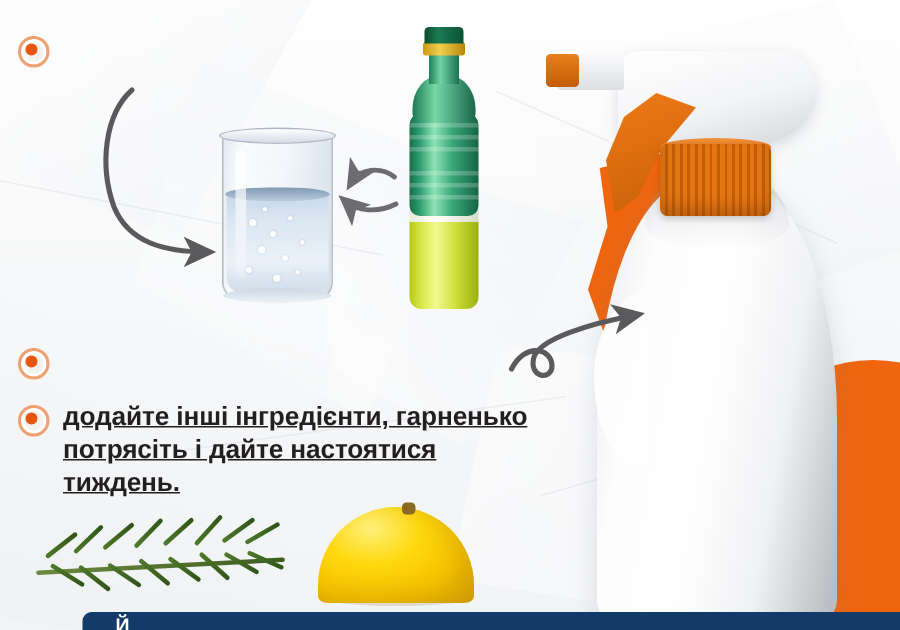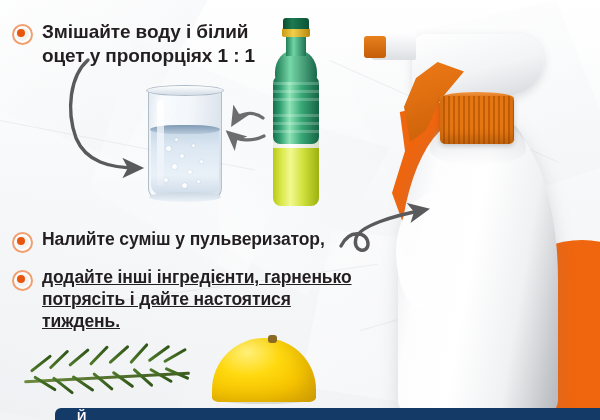--- a/index.html
+++ b/index.html
@@ -265,26 +265,24 @@
     <path d="M88,60 C70,76 66,110 76,138 C86,162 110,168 138,168" fill="none" stroke="#5a5a5c" stroke-width="3.4" stroke-linecap="round" marker-end="url(#ah)"></path>
 
     <path d="M263,118 C254,111 240,112 234,122" fill="none" stroke="#6d6d70" stroke-width="3.2" stroke-linecap="round" marker-end="url(#ah2)"></path>
     <path d="M264,136 C252,142 238,141 230,134" fill="none" stroke="#6d6d70" stroke-width="3.2" stroke-linecap="round" marker-end="url(#ah2)"></path>
 
     <path d="M341,246 C350,228 368,232 368,244 C368,254 352,252 356,238 C360,226 392,216 424,210" fill="none" stroke="#5a5a5c" stroke-width="3.4" stroke-linecap="round" marker-end="url(#ah3)"></path>
   </svg>
 
   <div class="block" id="b1">
     <span class="bullet"></span>
-    <span class="txt">Змішайте воду і білий оцет у пропорціях 1 : 1</span>
   </div>
 
   <div class="block" id="b2">
     <span class="bullet"></span>
-    <span class="txt">Налийте суміш у пульверизатор,</span>
   </div>
 
   <div class="block" id="b3">
     <span class="bullet"></span>
     <span class="txt">додайте інші інгредієнти, гарненько потрясіть і дайте настоятися тиждень.</span>
   </div>
 
   <div class="bottombar">
     <span>Й</span>
   </div>

